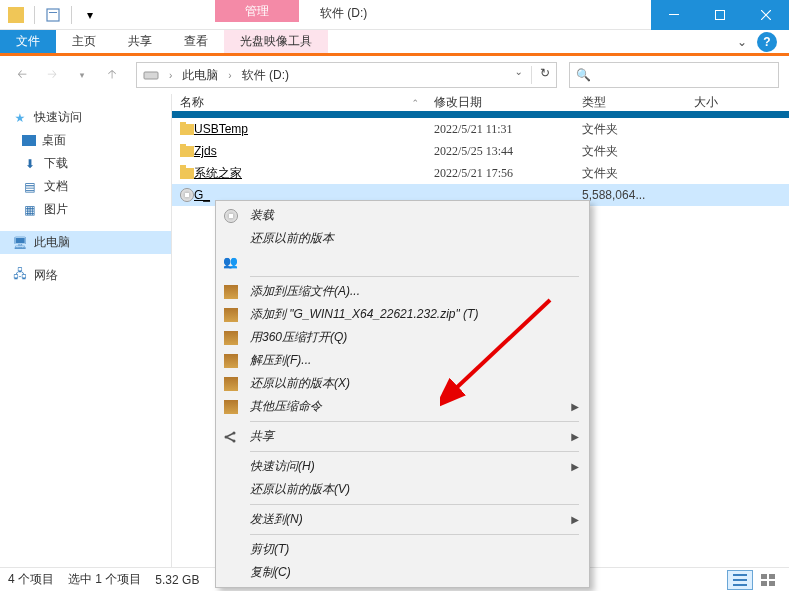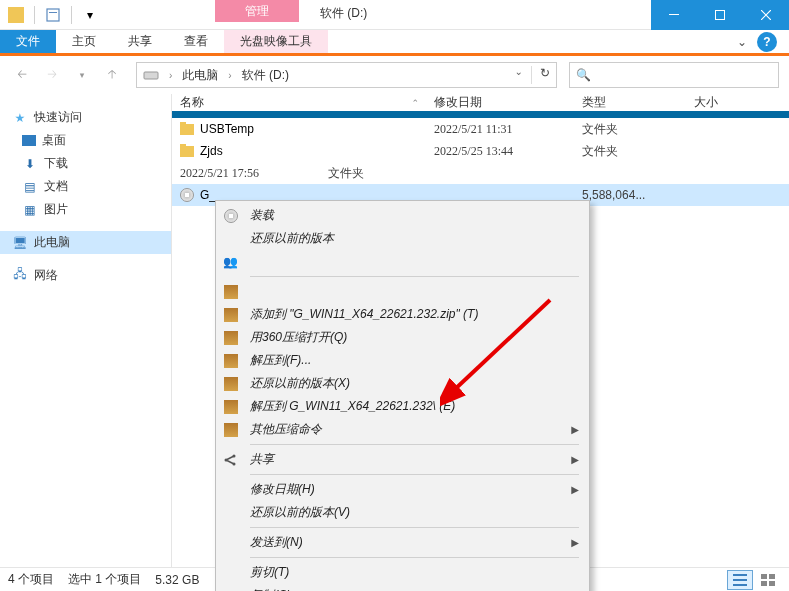--- a/index.html
+++ b/index.html
@@ -57,21 +57,21 @@
     
     
     .filepane { flex:1; display:flex; flex-direction:column; }
     .col-head { display:flex; border-bottom:7px solid #0369a1; height:24px; align-items:center; font-size:12px; color:#333; }
     .col-head > div { padding-left:8px; border-right:1px solid transparent; }
     .c-name{ width:254px; } .c-date{ width:148px;font-family:Liberation Serif, serif; } .c-type{ width:112px; } .c-size{ width:96px; }
     .col-head .c-name { display:flex; align-items:center; justify-content:space-between; padding-right:6px;}
     .file-rows { }
     .row { display:flex; height:22px; align-items:center; font-size:12px; }
     .row.sel { background:#cde8ff; }
-    .row .c-name{ display:flex; align-items:center; gap:6px; padding-left:8px; overflow:hidden; white-space:nowrap;}
+    .row .c-name{ display:flex; align-items:center; padding-left:8px; overflow:hidden; white-space:nowrap;text-decoration:underline;}
     .row .c-date,.row .c-type,.row .c-size{ padding-left:8px; color:#404040;}
     
     
     .ctx { position:absolute; left:215px; top:200px; width:375px; background:#f2f2f2; border:1px solid #bfbfbf; box-shadow: 4px 4px 6px rgba(0,0,0,0.25); padding: 3px 2px; z-index:10; }
     .ctx-item { display:flex; align-items:center; height:23px; padding: 0 8px 0 4px; gap:10px; font-size:12px; color:#222; }
     .ctx-item .mi-ico{ width:18px; height:18px; display:inline-flex; align-items:center; justify-content:center; flex-shrink:0;}
     .ctx-item .mi-text{ flex:1;font-style:italic; }
     .ctx-item .mi-arrow{ color:#555; font-size:10px;}
     .ctx-sep { height:1px; background:#d0d0d0; margin:3px 8px 3px 32px; }
     .ctx-item.indent .mi-text{ padding-left: 28px; }
@@ -218,20 +218,24 @@
         <div class="row">
           <div class="c-name">
             <span class="ico folder"></span>
             <span>Zjds</span>
           </div>
           <div class="c-date">2022/5/25 13:44</div>
           <div class="c-type">文件夹</div>
           <div class="c-size"></div>
         </div>
         <div class="row">
+          <div class="c-name">
+            <span class="ico folder"></span>
+            <span>系统之家</span>
+          </div>
           <div class="c-date">2022/5/21 17:56</div>
           <div class="c-type">文件夹</div>
           <div class="c-size"></div>
         </div>
         <div class="row sel">
           <div class="c-name">
             <span class="ico disc"></span>
             <span>G_</span>
           </div>
           <div class="c-date"></div>
@@ -253,20 +257,21 @@
       <span class="mi-text">还原以前的版本</span>
     </div>
     <div class="ctx-item">
       <span class="mi-ico">👥</span>
     </div>
     <div class="ctx-sep"></div>
     <div class="ctx-item">
       <span class="mi-ico">
         <span class="archive-ico"></span>
       </span>
+      <span class="mi-text">添加到压缩文件(A)...</span>
     </div>
     <div class="ctx-item">
       <span class="mi-ico">
         <span class="archive-ico"></span>
       </span>
       <span class="mi-text">添加到 "G_WIN11_X64_22621.232.zip" (T)</span>
     </div>
     <div class="ctx-item">
       <span class="mi-ico">
         <span class="archive-ico"></span>
@@ -277,26 +282,20 @@
       <span class="mi-ico">
         <span class="archive-ico"></span>
       </span>
       <span class="mi-text">解压到(F)...</span>
     </div>
     <div class="ctx-item">
       <span class="mi-ico">
         <span class="archive-ico"></span>
       </span>
       <span class="mi-text">还原以前的版本(X)</span>
-    </div>
-    <div class="ctx-item">
-      <span class="mi-ico">
-        <span class="archive-ico"></span>
-      </span>
-      <span class="mi-text">解压到 G_WIN11_X64_22621.232\ (E)</span>
     </div>
     <div class="ctx-item">
       <span class="mi-ico">
         <span class="archive-ico"></span>
       </span>
       <span class="mi-text">其他压缩命令</span>
       <span class="mi-arrow">▶</span>
     </div>
     <div class="ctx-sep"></div>
     <div class="ctx-item">
@@ -306,21 +305,21 @@
           <circle cx="2" cy="7" r="1.5" fill="#555"></circle>
           <circle cx="10" cy="3" r="1.5" fill="#555"></circle>
           <circle cx="10" cy="11" r="1.5" fill="#555"></circle>
         </svg>
       </span>
       <span class="mi-text">共享</span>
       <span class="mi-arrow">▶</span>
     </div>
     <div class="ctx-sep"></div>
     <div class="ctx-item indent">
-      <span class="mi-text">修改日期(H)</span>
+      <span class="mi-text">快速访问(H)</span>
       <span class="mi-arrow">▶</span>
     </div>
     <div class="ctx-item indent">
       <span class="mi-text">还原以前的版本(V)</span>
     </div>
     <div class="ctx-sep"></div>
     <div class="ctx-item indent">
       <span class="mi-text">发送到(N)</span>
       <span class="mi-arrow">▶</span>
     </div>

